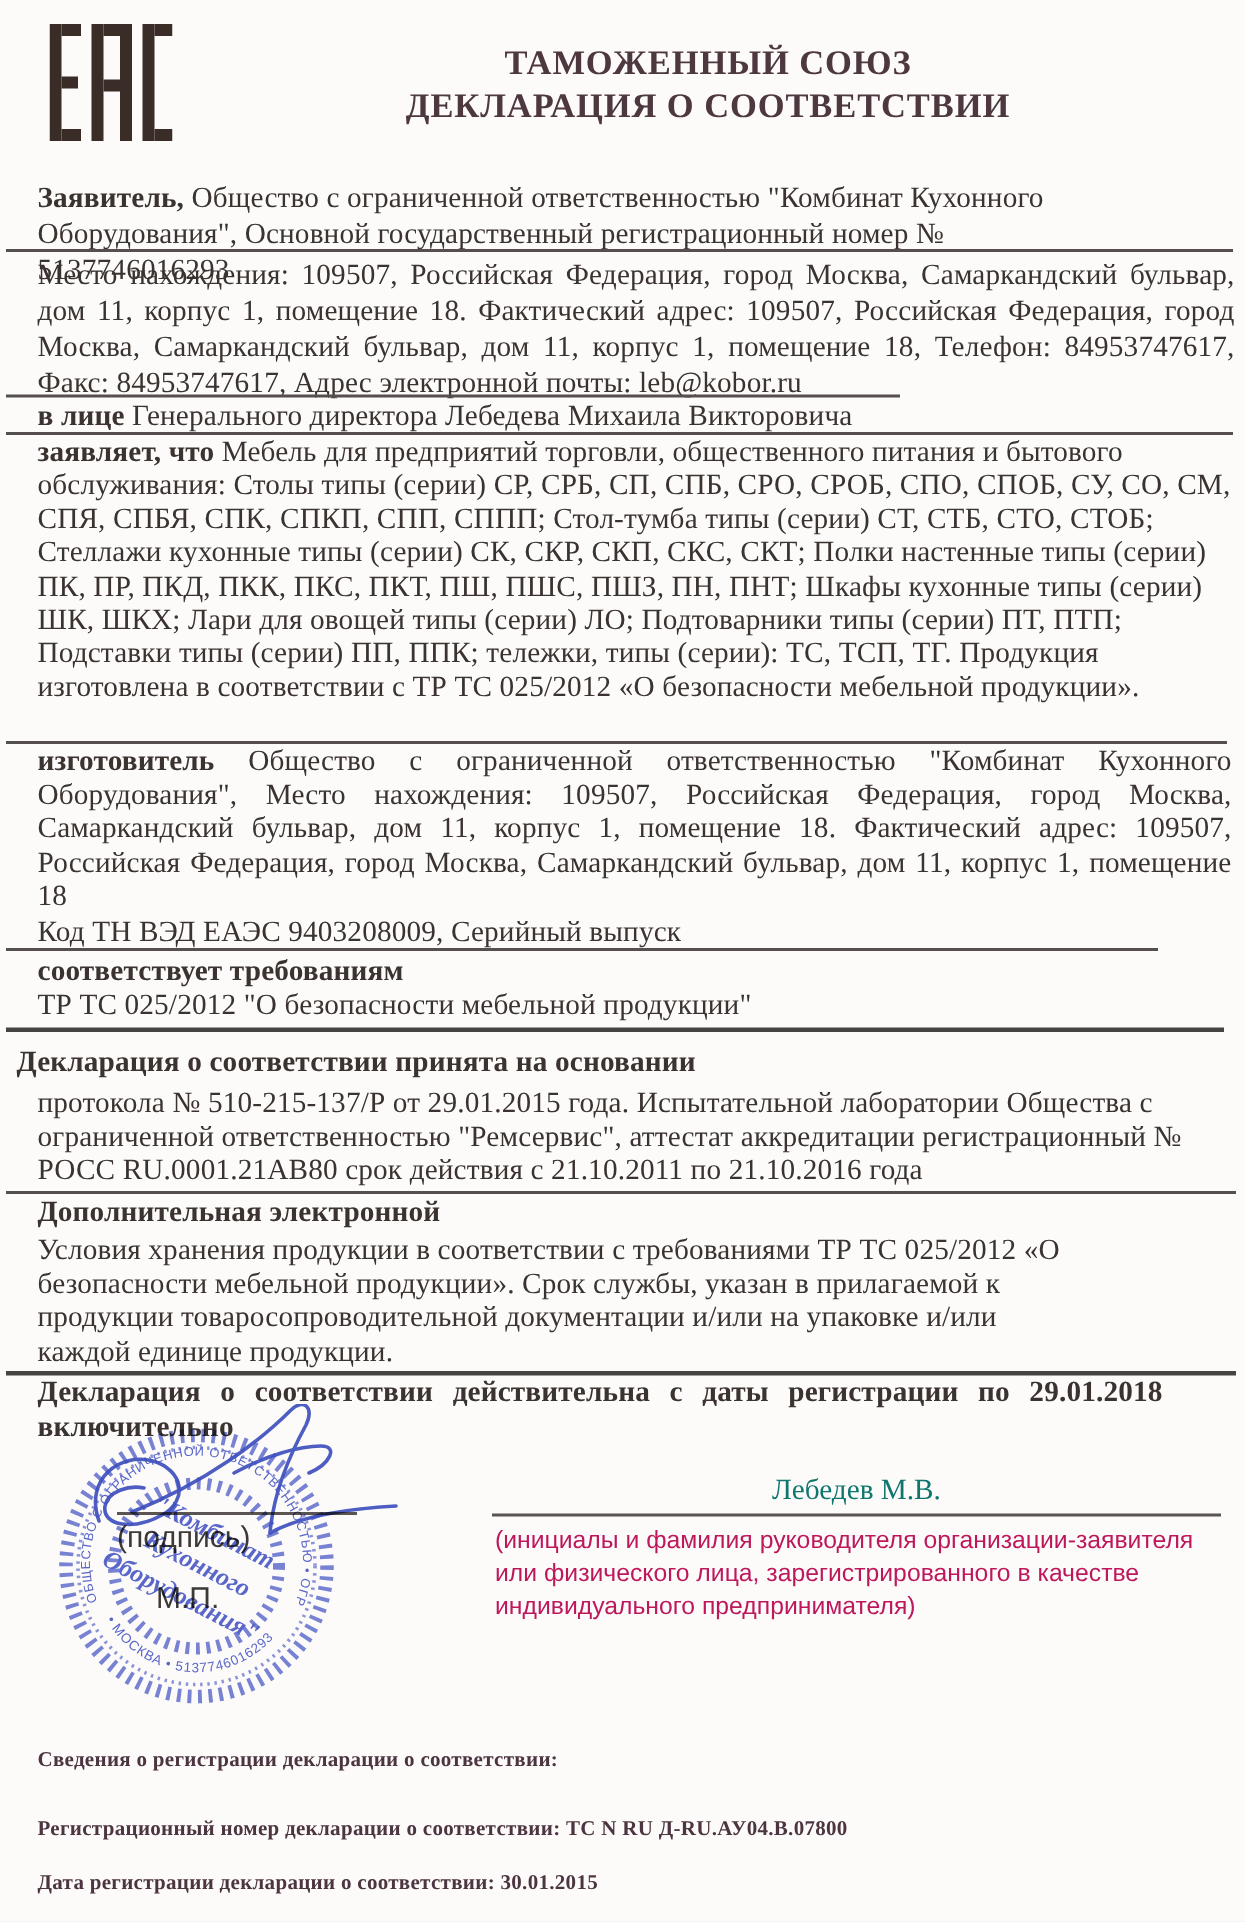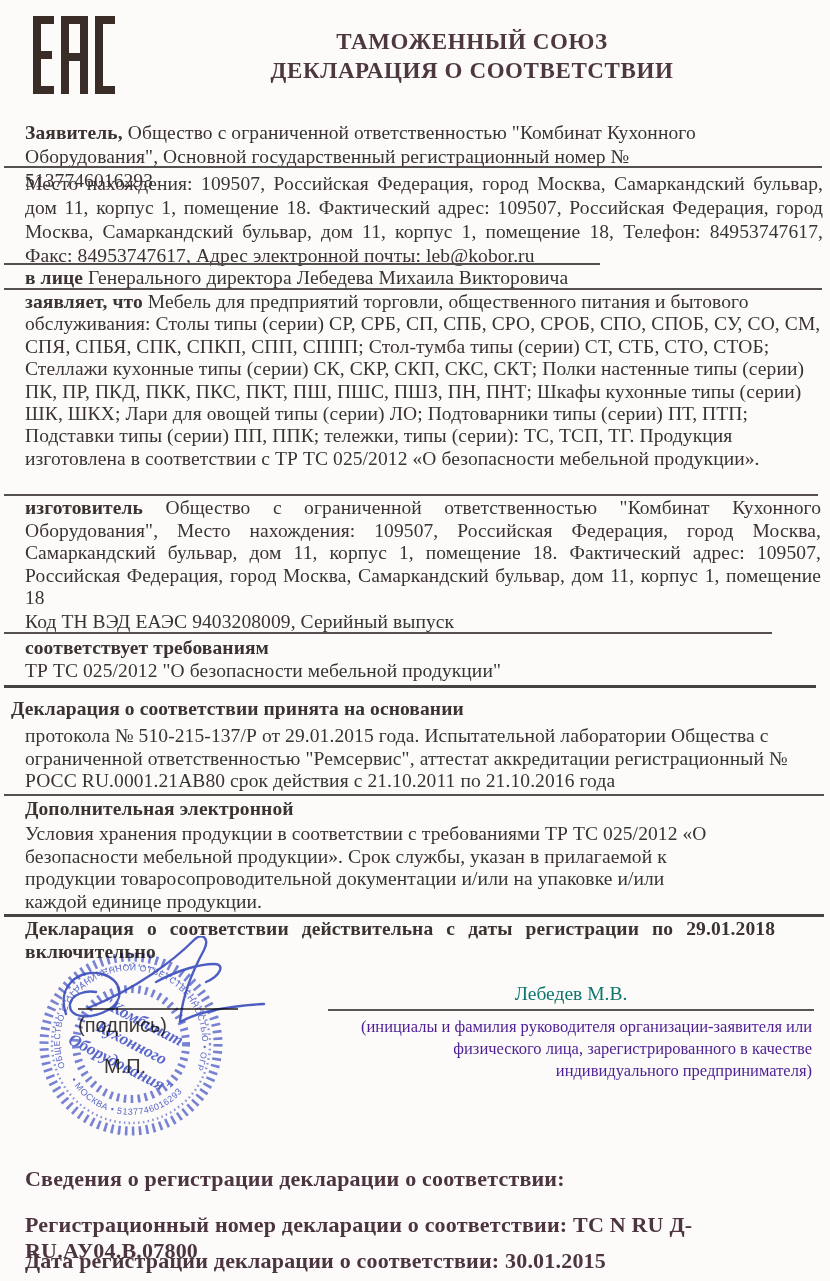--- a/index.html
+++ b/index.html
@@ -36,37 +36,37 @@
     font-weight:bold;
     font-size:23px;
     line-height:29px;
     letter-spacing:0.6px;
     color:#4e3840;
   }
   .plum{
     position:absolute;
     left:25px;
     font-weight:bold;
-    font-size:22px;
+    font-size:14px;
     color:#4c3540;
     letter-spacing:0.2px;
   }
   .sig-caption{
     position:absolute;
     font-family:"Liberation Sans","DejaVu Sans",sans-serif;
     font-size:20px;
     color:#3d3936;
   }
   .sig-caption-multi{
     position:absolute;
-    font-family:Liberation Serif, serif;
+    font-family:Liberation Sans, sans-serif;
     font-size:16.5px;
     line-height:22px;
-    text-align:right;
-    color:#4c1d95;
+    text-align:left;
+    color:#be185d;
   }
   .sigline{position:absolute;height:2px;background:#5a5552;}
   .stamp-svg{position:absolute;mix-blend-mode:multiply;}
   .eac-svg{position:absolute;left:33px;top:16px;}
   .name-line{
     position:absolute;
     font-size:19.5px;
     text-align:center;
     color:#0f766e;
   }

